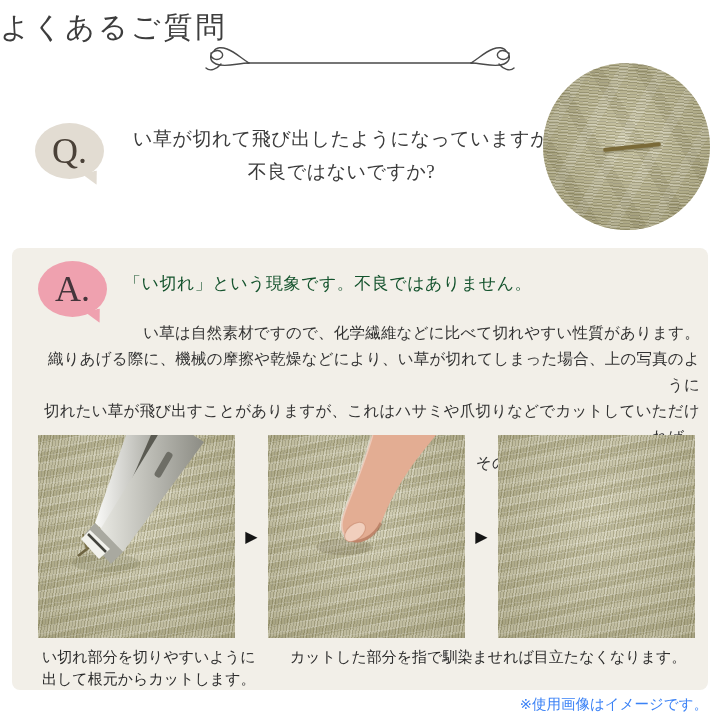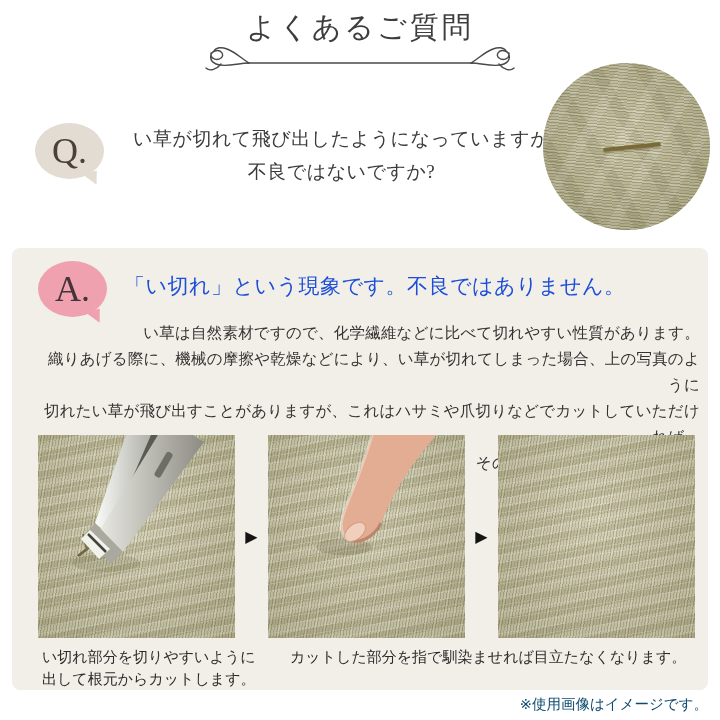--- a/index.html
+++ b/index.html
@@ -5,21 +5,21 @@
   html,body{margin:0;padding:0;}
   body{
     width:720px;height:720px;background:#ffffff;overflow:hidden;position:relative;
     font-family:"Liberation Serif","DejaVu Serif",serif;
     -webkit-font-smoothing:antialiased;
   }
   .fill{position:absolute;inset:0;width:100%;height:100%;}
 
   
   .page-title{
-    position:absolute;top:8px;left:0;width:720px;text-align:center;
+    position:absolute;top:8px;left:0;width:720px;text-align:left;
     font-size:29px;letter-spacing:3px;color:#3d3d3d;font-weight:500;margin:0;
   }
   .flourish{position:absolute;top:44px;left:205px;width:310px;height:30px;}
   .flourish path{stroke:#4a4a4a;stroke-width:1.4;fill:none;stroke-linecap:round;}
 
   
   .bubble{
     position:absolute;width:69px;height:56px;border-radius:50%;
     display:flex;align-items:center;justify-content:center;
     font-size:36px;line-height:1;
@@ -66,21 +66,21 @@
     background:#7a6a38;transform:rotate(-6deg);box-shadow:0 2px 2px rgba(70,60,20,.3);
   }
 
   
   .answer-panel{
     position:absolute;left:12px;top:248px;width:696px;height:442px;
     background:#f2efe8;border-radius:8px;
   }
   .a-head{
     position:absolute;left:112px;top:24px;margin:0;
-    font-size:21px;color:#1d4ed8;letter-spacing:.5px;
+    font-size:17px;color:#14532d;letter-spacing:.5px;
   }
   .a-body{
     position:absolute;left:20px;top:72px;width:668px;margin:0;
     font-size:15.5px;line-height:26px;color:#333333;white-space:pre-line;letter-spacing:.2px;text-align:right;
   }
 
   .steps-row{
     position:absolute;left:26px;top:187px;display:flex;align-items:center;
   }
   .photo{position:relative;width:197px;height:203px;overflow:hidden;flex:none;}
@@ -93,21 +93,21 @@
     position:absolute;margin:0;color:#2c2c2c;white-space:pre-line;
     font-family:"Liberation Sans","DejaVu Sans",sans-serif;
     font-size:15px;line-height:22px;
   }
   .cap-cut{left:30px;top:398px;}
   .cap-blend{left:278px;top:398px;}
 
   .disclaimer{
     position:absolute;right:12px;top:695px;margin:0;
     font-family:"Liberation Sans","DejaVu Sans",sans-serif;
-    font-size:14.5px;color:#0c4a6e;
+    font-size:14.5px;color:#3b82f6;
   }
 </style>
 </head>
 <body>
 
 <div>
 
   <h1 class="page-title">よくあるご質問</h1>
   <svg class="flourish" viewBox="0 0 310 30" aria-hidden="true">
     <path d="M42,19 L268,19"></path>

